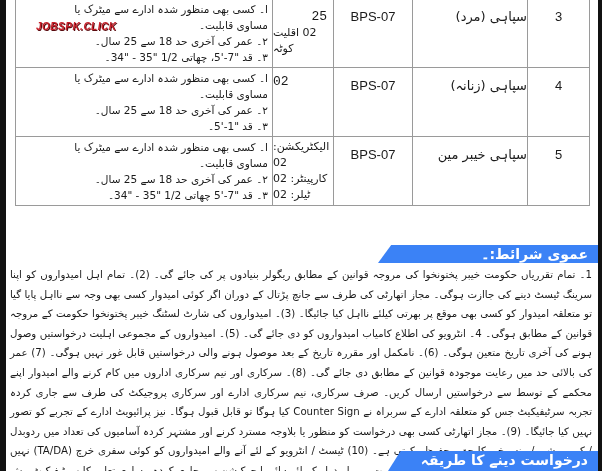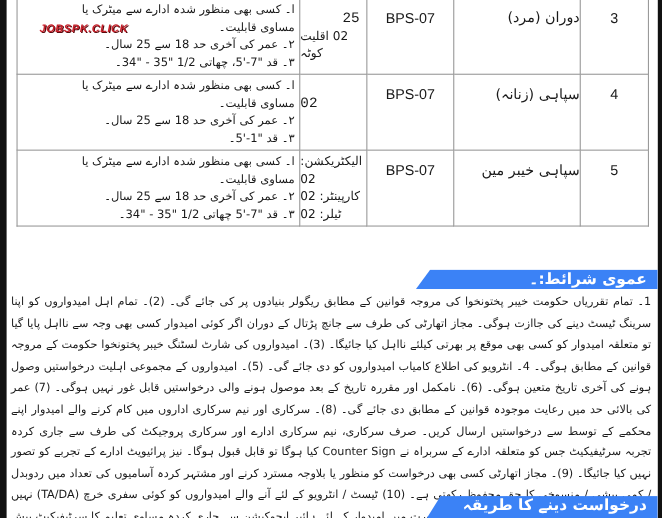--- a/index.html
+++ b/index.html
@@ -71,36 +71,36 @@
           <div>۲۔ عمر کی آخری حد 18 سے 25 سال۔</div>
           <div>۳۔ قد "7-'5، چھاتی 1/2 "35 - "34۔</div>
         </div>
       </div>
     </td>
     <td>
       <div class="quota num" style="text-align:right;padding-right:6px;">25</div>
       <div class="quota">02 اقلیت کوٹہ</div>
     </td>
     <td class="bps" style="vertical-align:top;padding-top:10px;">BPS-07</td>
-    <td class="post" style="vertical-align:top;padding-top:10px;">دوران (مرد)</td>
+    <td class="post" style="vertical-align:top;padding-top:10px;">سپاہی (مرد)</td>
     <td class="sn" style="vertical-align:top;padding-top:10px;">3</td>
   </tr>
 
   <tr style="height:62px;">
     <td>
       <div class="qual-wrap">
         <div class="qual-left"></div>
         <div class="qual-lines" style="width:205px;">
           <div>ا۔ کسی بھی منظور شدہ ادارے سے میٹرک یا مساوی قابلیت۔</div>
           <div>۲۔ عمر کی آخری حد 18 سے 25 سال۔</div>
           <div>۳۔ قد "1-'5۔</div>
         </div>
       </div>
     </td>
-    <td class="quota num" style="vertical-align:top;padding-top:18px;">02</td>
+    <td class="quota num" style="vertical-align:top;padding-top:6px;">02</td>
     <td class="bps" style="vertical-align:top;padding-top:10px;">BPS-07</td>
     <td class="post" style="vertical-align:top;padding-top:10px;margin-top:42px;">سپاہی (زنانہ)</td>
     <td class="sn" style="vertical-align:top;padding-top:10px;">4</td>
   </tr>
 
   <tr style="height:69px;">
     <td>
       <div class="qual-wrap">
         <div class="qual-left"></div>
         <div class="qual-lines" style="width:205px;">

